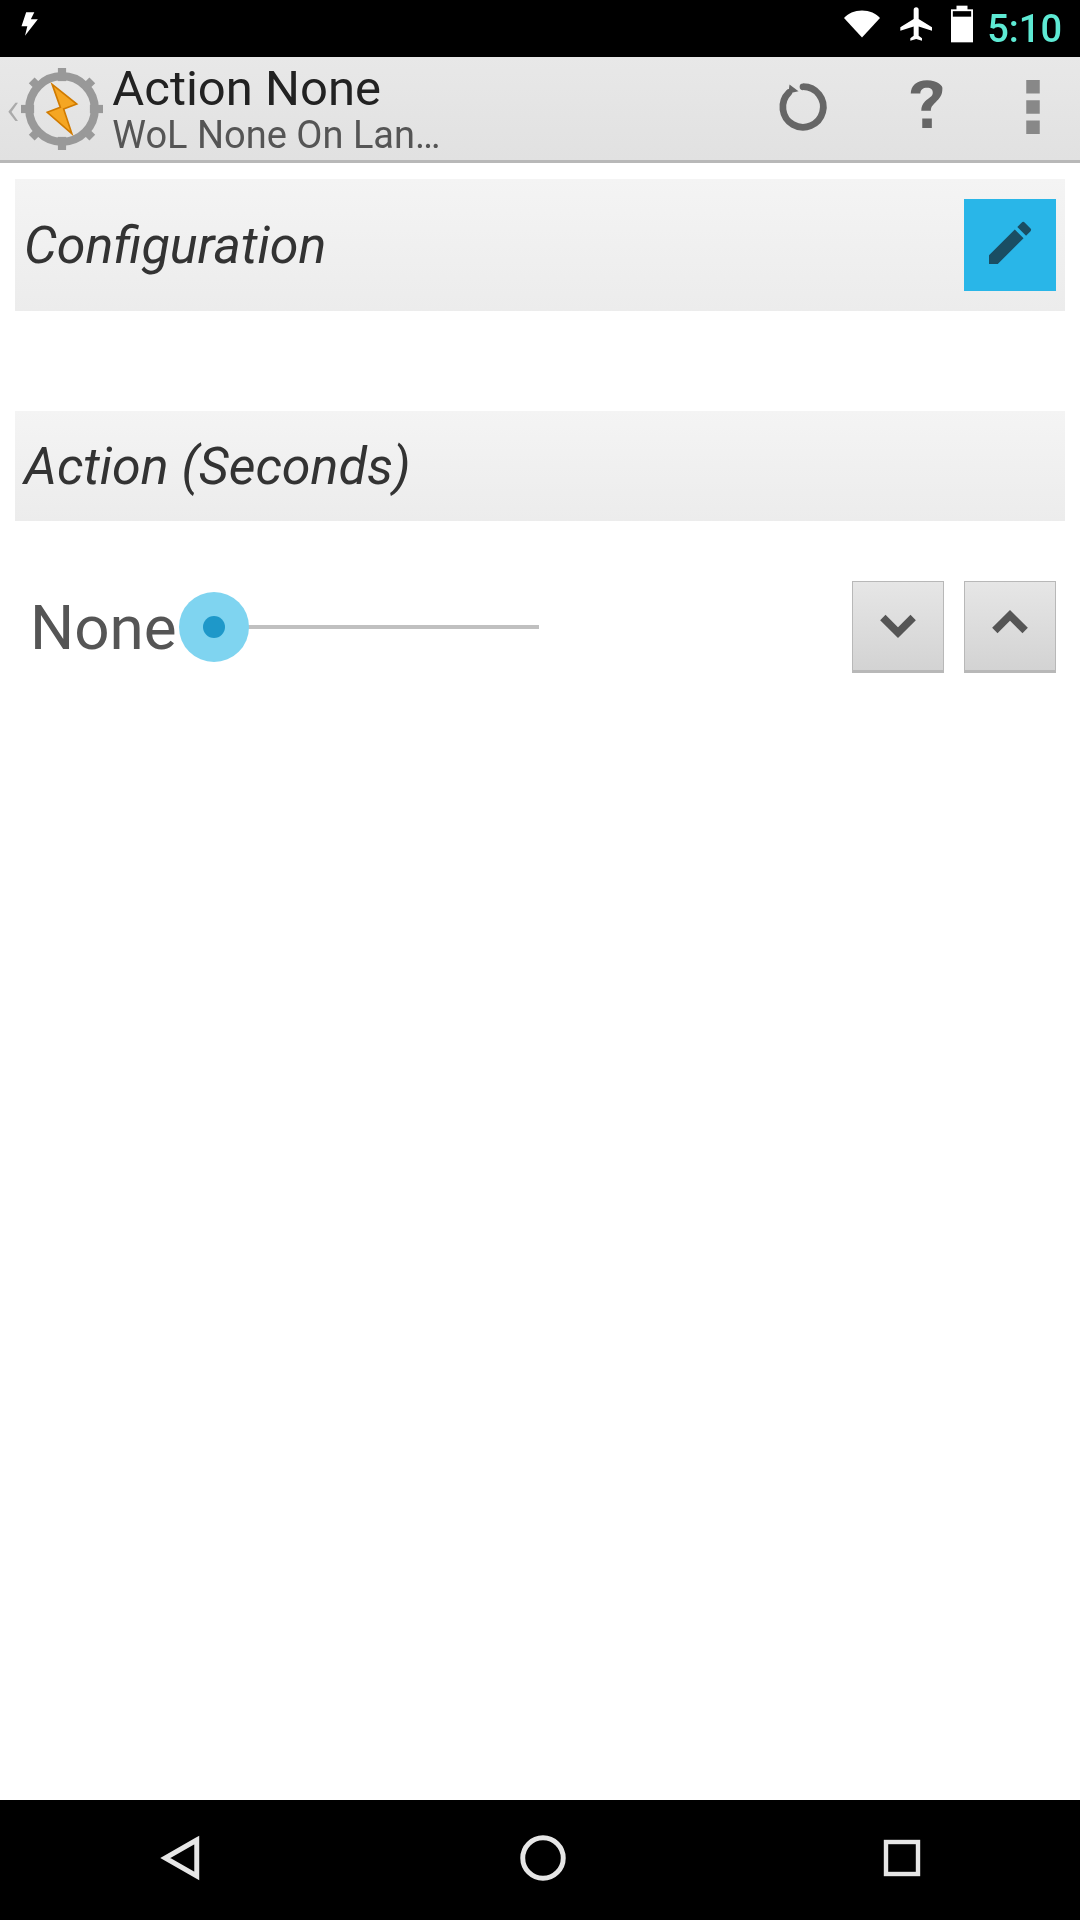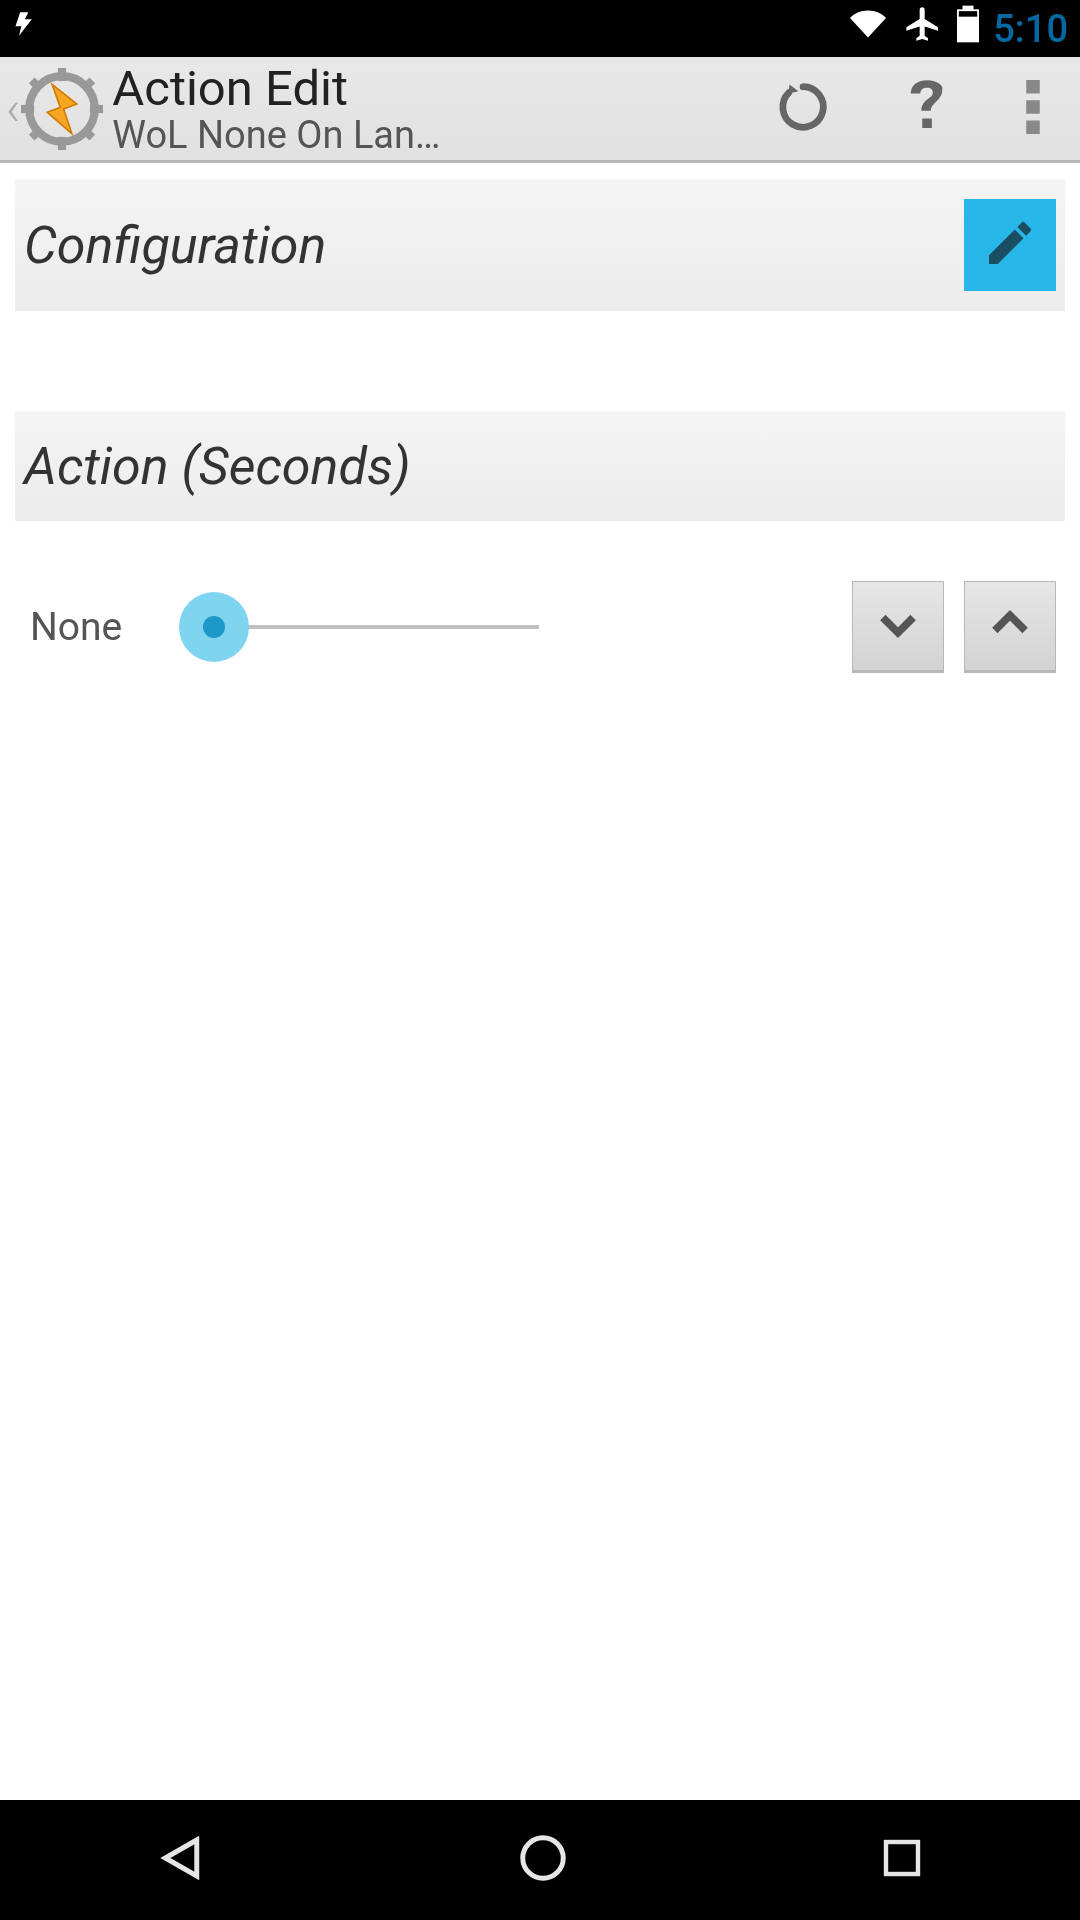--- a/index.html
+++ b/index.html
@@ -1,20 +1,20 @@
 <!DOCTYPE html>
 <html><head>
 <meta charset="utf-8">
 <style>
   * { box-sizing: border-box; margin: 0; padding: 0; }
   html, body { width: 1080px; height: 1920px; font-family: Roboto, Arial, sans-serif; background: #fff; }
   .statusbar {
-    height: 57px; background: #000; color: #0369a1;
+    height: 57px; background: #000; color: #5eead4;
     display: flex; align-items: center; justify-content: space-between;
-    padding: 0 12px; font-size: 38px; font-weight: 500;
+    padding: 0 18px; font-size: 38px; font-weight: 500;
   }
   .status-left { display:flex; align-items:center; }
   .status-right { display: flex; align-items: center; gap: 14px; }
   .action-bar {
     height: 106px; background: linear-gradient(#e8e8e8,#e1e1e1);
     display: flex; align-items: center; padding: 0 20px 0 6px;
     border-bottom: 3px solid #b8b8b8;
   }
   .back-wrap { display:flex; align-items:center; }
   .back-chevron { color:#aaa; font-size:48px; font-weight:300; margin-right:-4px; }
@@ -31,21 +31,21 @@
     min-height:110px;
   }
   .section-header .label { font-size:52px; font-style:italic; color:#333; }
   .edit-btn {
     width:92px; height:92px; background:#29b6e8; display:flex; align-items:center; justify-content:center;
   }
   .timeout-row {
     display:flex; align-items:center; padding: 60px 24px 60px 30px;
     gap: 40px;
   }
-  .timeout-value { font-size:39px; color:#555; width:140px; }
+  .timeout-value { font-size:62px; color:#555; width:140px; }
   .slider {
     flex: 0 0 325px; height:4px; background:#c0c0c0; position:relative; margin-left:4px;
   }
   .slider-thumb {
     position:absolute; left:0; top:50%; transform:translate(-50%,-50%);
     width:70px; height:70px; border-radius:50%; background:#7fd4f0;
     display:flex; align-items:center; justify-content:center;
   }
   .slider-thumb::after { content:""; width:22px; height:22px; border-radius:50%; background:#1e98c9; }
   .stepper { display:flex; gap:20px; margin-left:auto; }
@@ -108,21 +108,21 @@
         <rect x="13" y="13" width="10" height="14" transform="rotate(-45 18 20)"></rect>
             <rect x="77" y="13" width="10" height="14" transform="rotate(45 82 20)"></rect>
         <rect x="13" y="73" width="10" height="14" transform="rotate(45 18 80)"></rect>
             <rect x="77" y="73" width="10" height="14" transform="rotate(-45 82 80)"></rect>
           </g>
         <path d="M38 20 L68 44 L52 50 L62 80 L32 54 L48 48 Z" fill="#f5a623" stroke="#d17b00" stroke-width="2"></path>
       </svg>
     </span>
   </div>
   <div class="titles">
-    <div class="title1">Action Edit</div>
+    <div class="title1">Action None</div>
     <div class="title2">WoL None On Lan…</div>
   </div>
   <div class="action-icons">
     <span class="icon-btn">
       <svg width="54" height="54" viewBox="0 0 24 24" fill="none" stroke="#666" stroke-width="3" stroke-linecap="round">
           <path d="M12 3a9 9 0 1 1-6.3 2.6"></path>
           <path d="M6 2 L5.5 6 L10 5" fill="#666" stroke="none"></path>
         </svg>
     </span>
     <span class="icon-btn">

